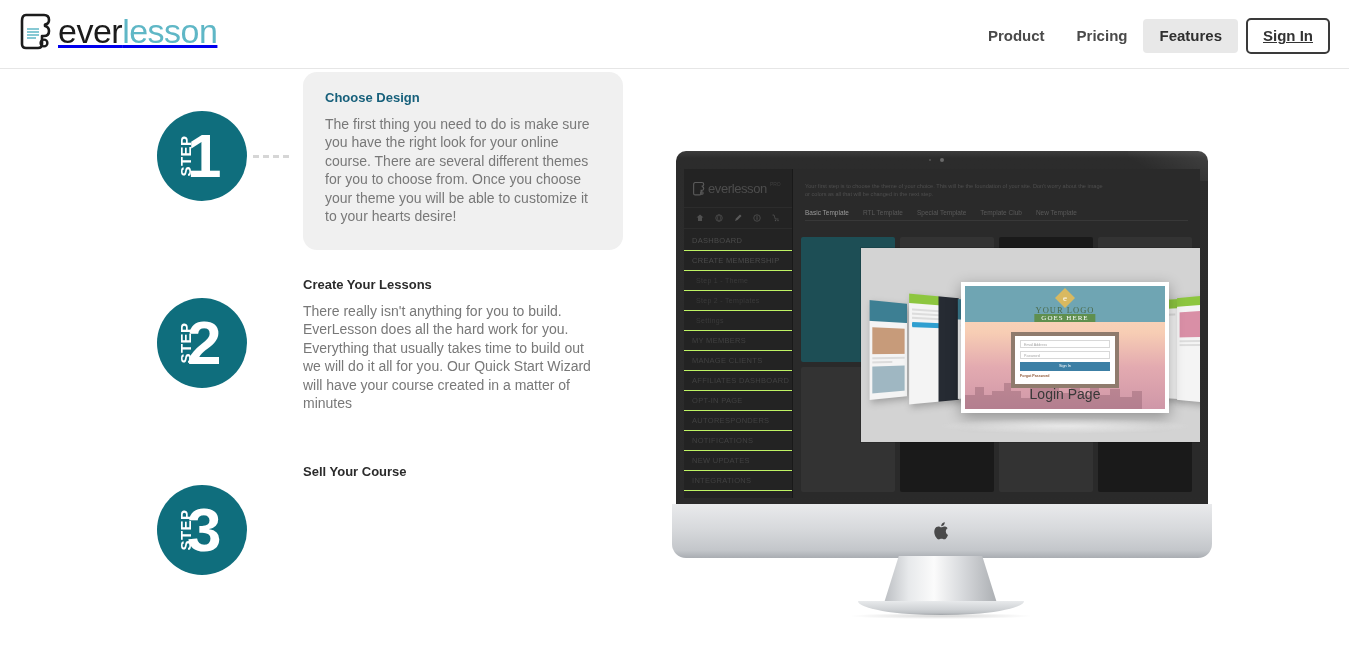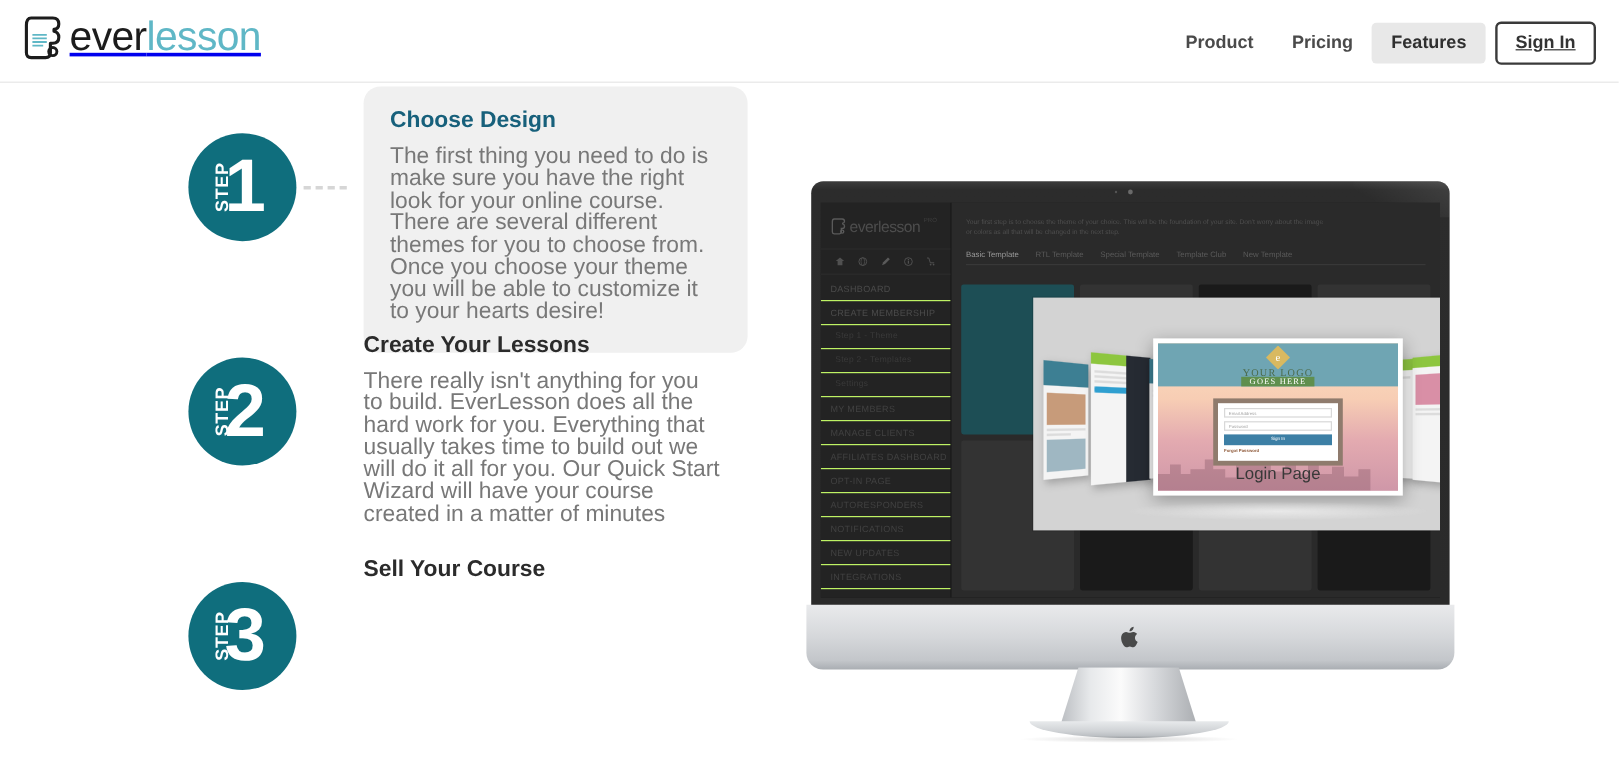--- a/index.html
+++ b/index.html
@@ -87,26 +87,26 @@
   .step-body { width: 320px; }
   .step-body.carded {
     background: #f0f0f0;
     border-radius: 14px;
     padding: 18px 22px 24px 22px;
     width: 320px;
   }
   .step-body.plain { padding: 18px 22px 24px 0px; }
 
   .step-title {
-    font-size: 19px; font-weight: 700; color: #17607b;
+    font-size: 13px; font-weight: 700; color: #17607b;
     margin-bottom: 9px; line-height: 1.2;
   }
   .step-title.dark { color: #2b2b2b; }
   .step-text {
-    font-size: 19px; line-height: 18.5px; color: #787878;
+    font-size: 14px; line-height: 18.5px; color: #787878;
   }
 
   
   .imac { position: absolute; left: 668px; top: 2px; width: 545px; height: 530px; }
 
   .imac-screen-shell {
     position: absolute; left: 8px; top: 80px;
     width: 532px; height: 355px;
     background: linear-gradient(180deg,#3c3c3c 0%,#2c2c2c 2%,#2a2a2a 100%);
     border-radius: 10px 10px 2px 2px;

